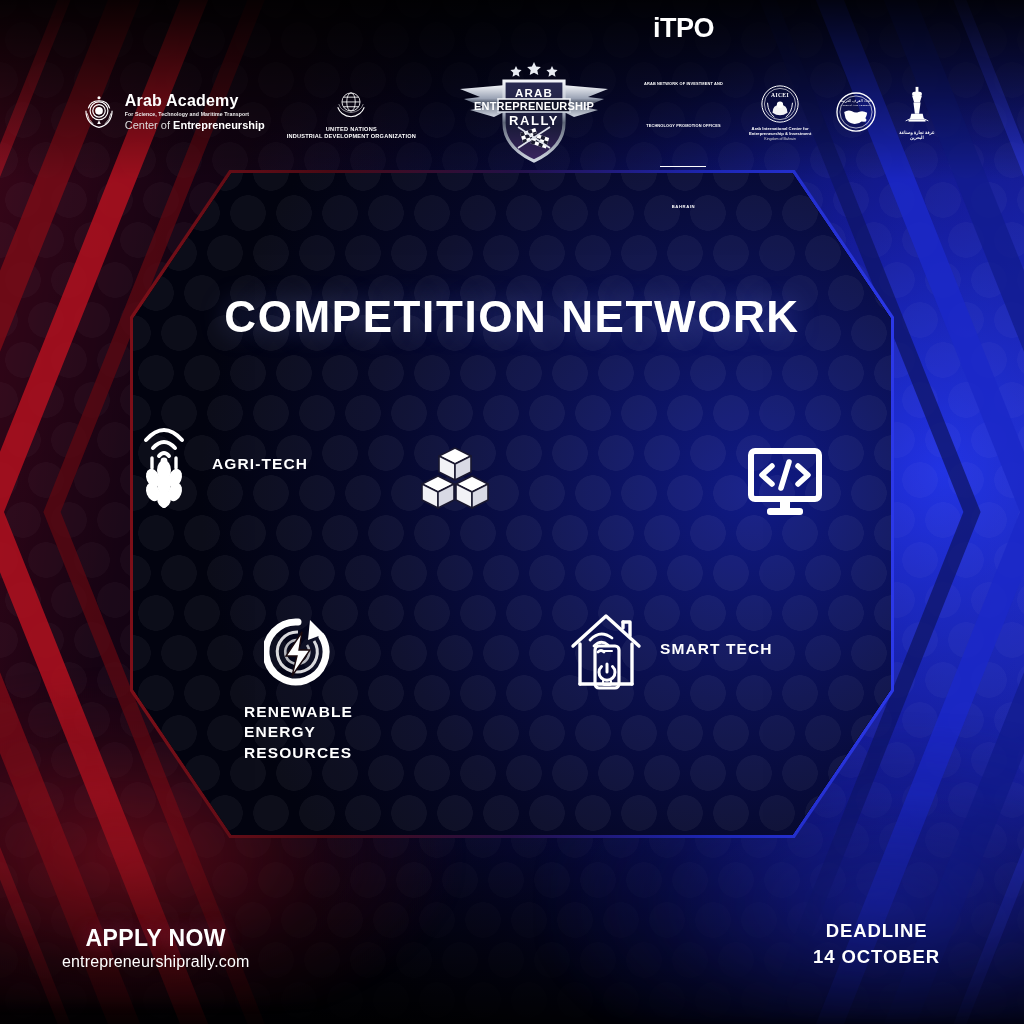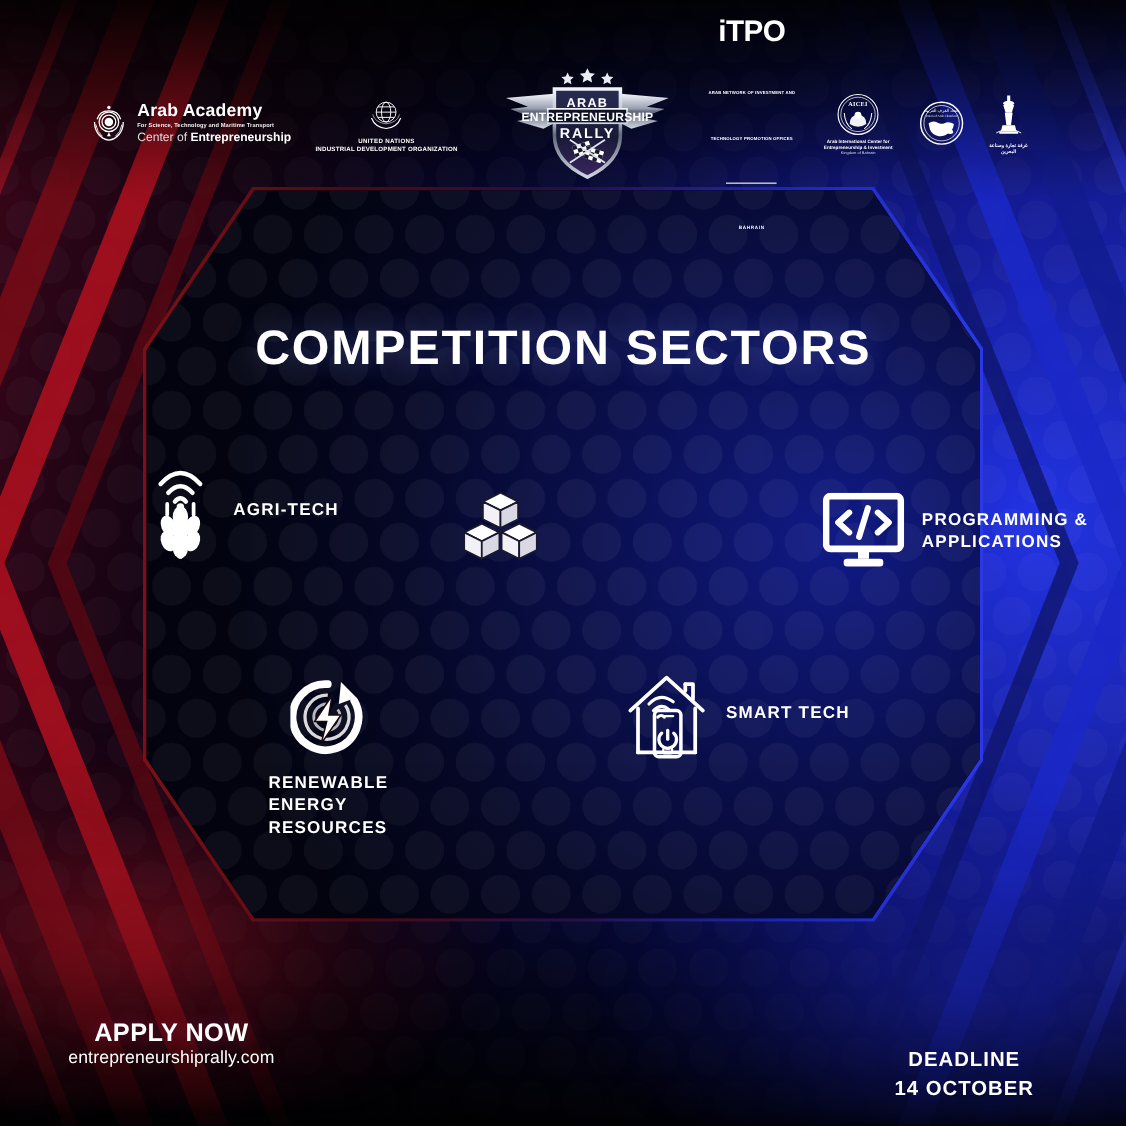--- a/index.html
+++ b/index.html
@@ -151,21 +151,21 @@
   
   .apply{
     position:absolute; left:62px; top:925px; z-index:8;
   }
   .apply .a-big{ font-size:23px; font-weight:bold; letter-spacing:.4px; color:#fff;
                  text-shadow:0 0 18px rgba(200,60,120,.45);text-align:center; }
   .apply .a-url{ font-size:16px; color:#fff; letter-spacing:.15px; margin-top:1px; }
 
   .deadline{
     position:absolute; right:84px; top:918px; text-align:center; z-index:8;
-    font-size:18.5px; font-weight:bold; letter-spacing:.9px; line-height:1.42; color:#fff;margin-top:32px;
+    font-size:18.5px; font-weight:bold; letter-spacing:.9px; line-height:1.42; color:#fff;
   }
 </style>
 </head>
 <body>
 
 <div class="bg-base"></div>
 <div class="bg-split"></div>
 <div class="hex-tex"></div>
 
 <div class="chev left">
@@ -361,21 +361,21 @@
       <g fill="none" stroke="#fff" stroke-width="1.2">
         <path d="M8,52 q16,-10 32,0"></path>
       </g>
     </svg>
     <div class="t1">غرفة تجارة وصناعة</div>
     <div class="t2">البحرين</div>
   </div>
 
 </div>
 
-<div class="main-title">COMPETITION SECTORS</div>
+<div class="main-title">COMPETITION NETWORK</div>
 
 <div class="sector" id="sec-agri">
   <span class="ico">
     <svg width="64" height="92" viewBox="0 0 64 92">
       <g fill="none" stroke="#fff" stroke-width="4" stroke-linecap="round">
         <path d="M14,22 q18,-20 36,0"></path>
         <path d="M21,30 q11,-12 22,0"></path>
         <path d="M27,38 q5,-6 10,0"></path>
       </g>
       <circle cx="32" cy="43" r="3.4" fill="#fff"></circle>
@@ -426,22 +426,20 @@
       <rect x="3" y="3" width="68" height="48" rx="4" fill="none" stroke="#fff" stroke-width="6"></rect>
       <g fill="none" stroke="#fff" stroke-width="5.5" stroke-linecap="round" stroke-linejoin="round">
         <path d="M24,18 L14,27 L24,36"></path>
         <path d="M50,18 L60,27 L50,36"></path>
         <path d="M41,14 L33,40"></path>
       </g>
       <rect x="32" y="51" width="10" height="9" fill="#fff"></rect>
       <rect x="19" y="60" width="36" height="7" rx="3" fill="#fff"></rect>
     </svg>
   </span>
-  <span class="lbl">PROGRAMMING &amp;
-APPLICATIONS</span>
 </div>
 
 <div class="sector" id="sec-renew">
   <span class="ico">
     <svg width="68" height="68" viewBox="0 0 68 68">
       <path d="M34,4 A30,30 0 1 0 58,19" fill="none" stroke="#fff" stroke-width="7" stroke-linecap="round"></path>
       <path d="M46,2 L60,16 L44,22 Z" fill="#fff"></path>
       <path d="M34,14 A20,20 0 1 0 50,23" fill="none" stroke="#fff" stroke-width="3" opacity=".85"></path>
       <path d="M34,22 A12,12 0 1 0 43,27" fill="none" stroke="#fff" stroke-width="2.6" opacity=".7"></path>
       <path d="M38,14 L22,38 H33 L28,58 L46,32 H35 Z" fill="#fff" stroke="#1a0a0e" stroke-width="1.4"></path>

